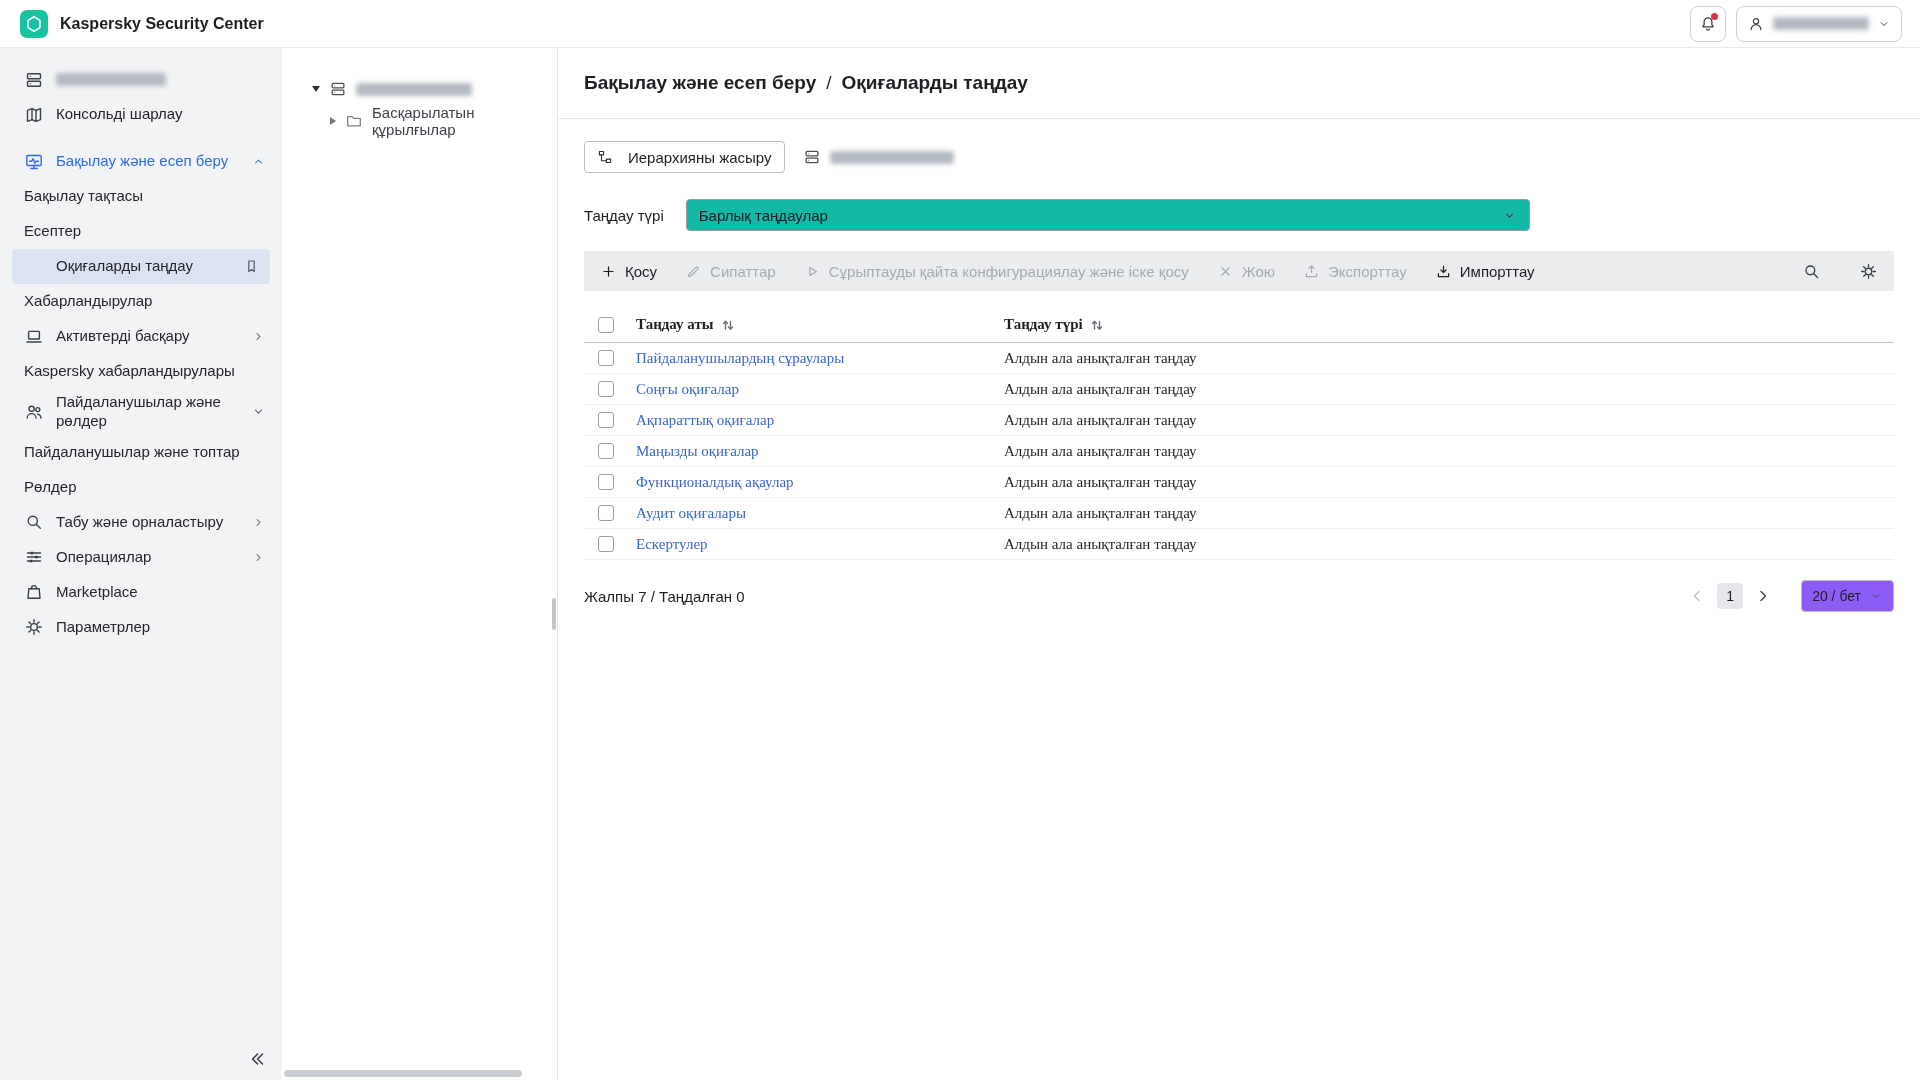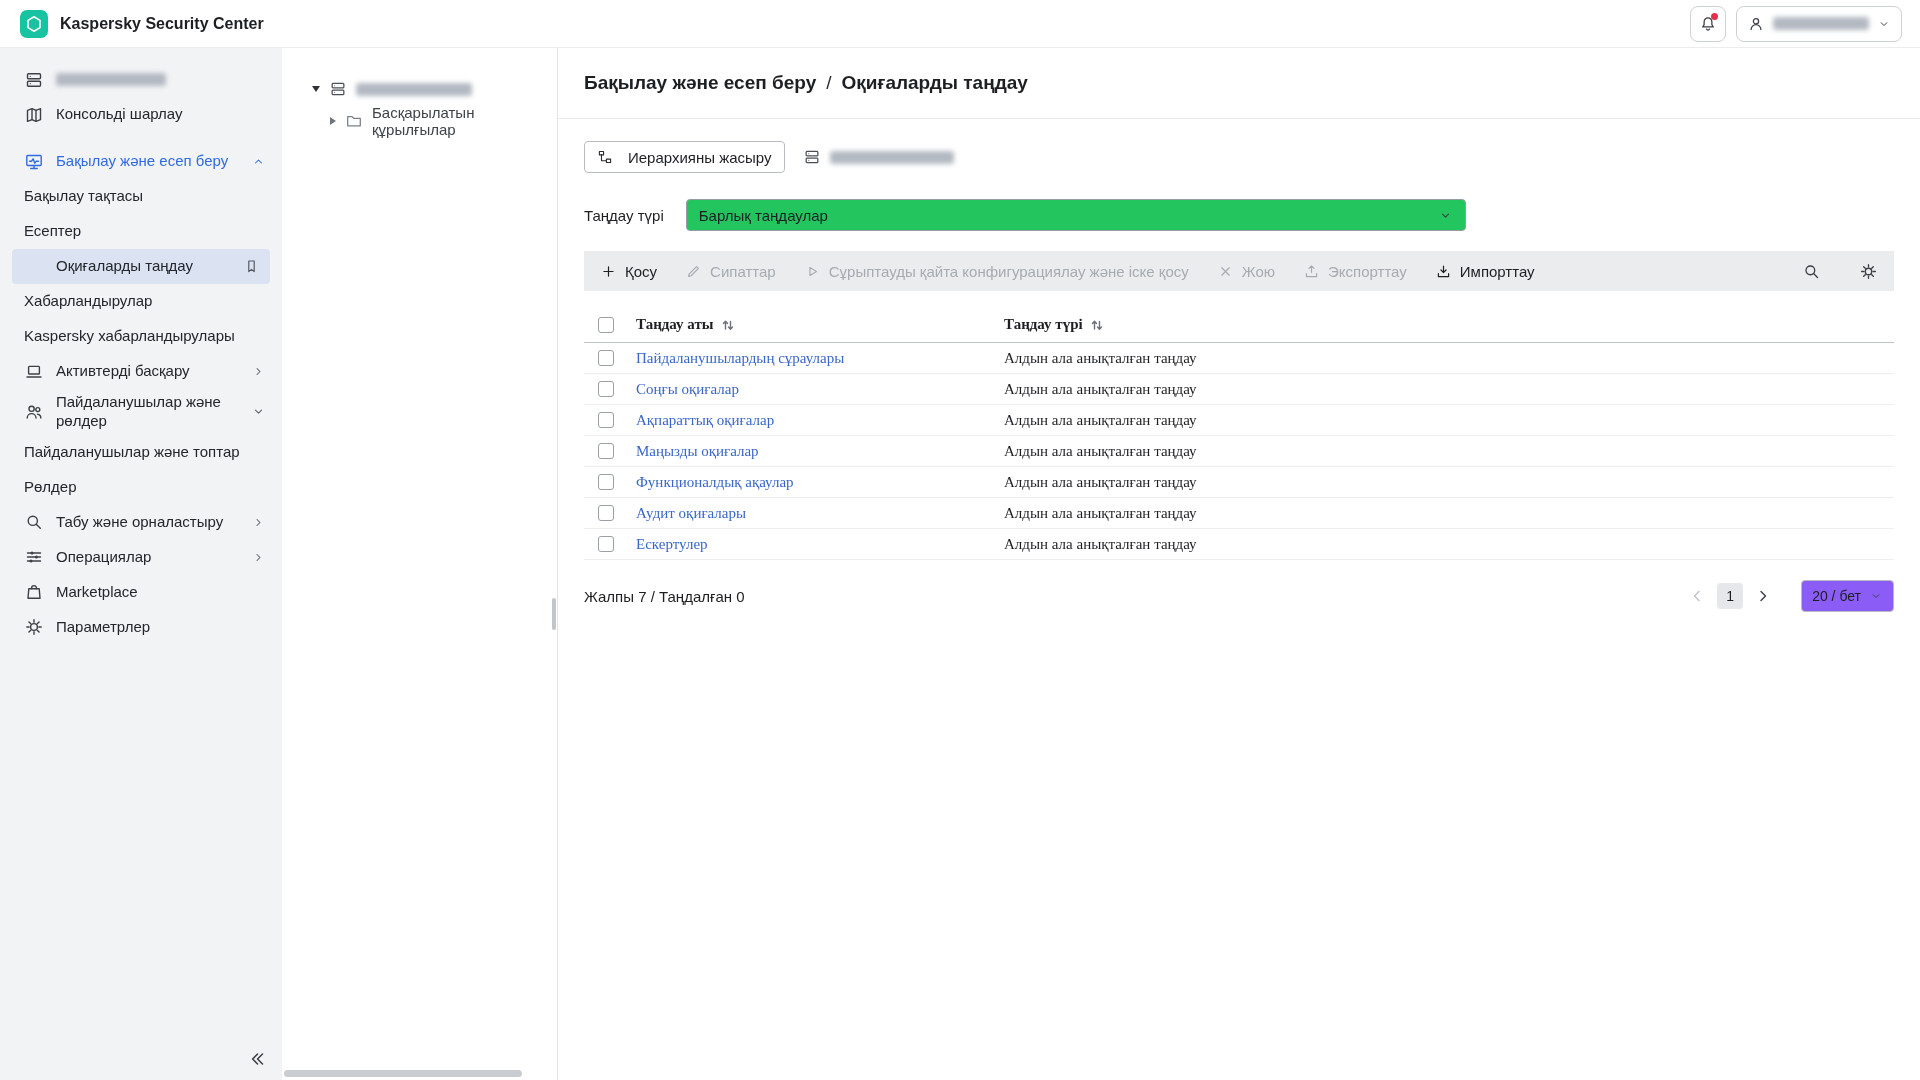--- a/index.html
+++ b/index.html
@@ -55,21 +55,21 @@
   .title-row{display:flex;align-items:center;gap:10px;padding:24px 26px 0;font-size:19px;font-weight:700;}
   .crumb-sep{font-weight:400;color:#2a2d33;}
   .divider{height:1px;background:#e6e8ea;margin-top:24px;}
   .hier-row{display:flex;align-items:center;margin:22px 26px 0;}
   .btn-outline{display:inline-flex;align-items:center;gap:15px;height:32px;padding:0 12px;border:1px solid #b9bdc3;border-radius:4px;background:#fff;font-size:15px;color:#1d1f23;cursor:pointer;}
   .btn-outline .bicon{width:16px;height:16px;color:#2a2d33;}
   .server-ind{display:flex;align-items:center;gap:9px;margin-left:18px;}
   .server-ind .tree-icon{color:#4a4e55;}
 
   .filter-row{display:flex;align-items:center;gap:22px;margin:26px 26px 0;font-size:15px;}
-  .select{width:780px;height:32px;border:1px solid #979da6;border-radius:4px;background:#22c55e;display:flex;align-items:center;padding:0 12px;cursor:pointer;}
+  .select{width:844px;height:32px;border:1px solid #979da6;border-radius:4px;background:#14b8a6;display:flex;align-items:center;padding:0 12px;cursor:pointer;}
   .select .chev{width:15px;height:15px;margin-left:auto;color:#3a3e45;}
 
   .toolbar{display:flex;align-items:center;gap:28px;height:40px;margin:20px 26px 0;padding:0 16px;background:#ebecee;font-size:15px;}
   .tb-btn{display:flex;gap:8px;cursor:pointer;white-space:nowrap;color:#1d1f23;}
   .tb-btn.disabled{color:#a6abb2;cursor:default;}
   .tb-icon{width:17px;height:17px;flex:none;}
   .tb-spacer{flex:1;}
   .tb-iconbtn{width:19px;height:19px;color:#3a3e45;cursor:pointer;flex:none;}
   .tb-iconbtn + .tb-iconbtn{margin-left:-6px;}
 
@@ -184,37 +184,37 @@
           <svg viewBox="0 0 20 20">
             <path d="M6.8 3.5 H13.2 V16 L10 13.4 6.8 16 Z"></path>
           </svg>
         </span>
     </div>
 
     <div class="nav-item nav-sub">
       <span class="nav-label">Хабарландырулар</span>
     </div>
 
+    <div class="nav-item">
+      <span class="nav-icon">
+          <svg viewBox="0 0 20 20">
+            <rect x="4.6" y="4.4" width="10.8" height="7.6" rx="0.8"></rect>
+            <path d="M3 15 H17"></path>
+          </svg>
+        </span>
+      <span class="nav-label">Активтерді басқару</span>
+      <span class="nav-chevron">
+          <svg viewBox="0 0 20 20">
+            <path d="M8 6 L12 10 8 14"></path>
+          </svg>
+        </span>
+    </div>
+
     <div class="nav-item nav-sub">
       <span class="nav-label">Kaspersky хабарландырулары</span>
-    </div>
-
-    <div class="nav-item">
-      <span class="nav-icon">
-          <svg viewBox="0 0 20 20">
-            <rect x="4.6" y="4.4" width="10.8" height="7.6" rx="0.8"></rect>
-            <path d="M3 15 H17"></path>
-          </svg>
-        </span>
-      <span class="nav-label">Активтерді басқару</span>
-      <span class="nav-chevron">
-          <svg viewBox="0 0 20 20">
-            <path d="M8 6 L12 10 8 14"></path>
-          </svg>
-        </span>
     </div>
 
     <div class="nav-item">
       <span class="nav-icon">
           <svg viewBox="0 0 20 20">
             <circle cx="7.6" cy="6.8" r="2.6"></circle>
             <path d="M3.2 16 a4.4 4.4 0 0 1 8.8 0"></path>
             <circle cx="13.8" cy="7.6" r="2"></circle>
             <path d="M13.6 12.2 a3.7 3.7 0 0 1 3.2 3.8"></path>
           </svg>

